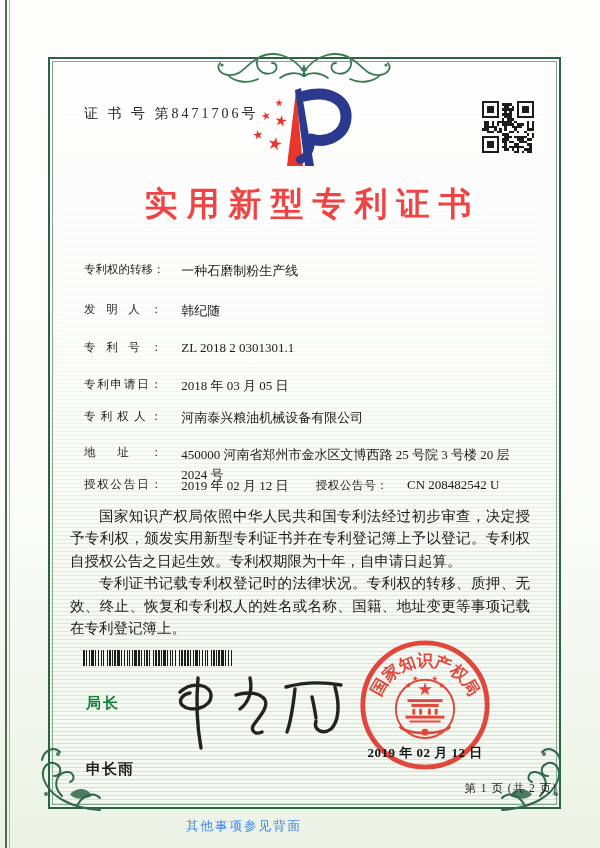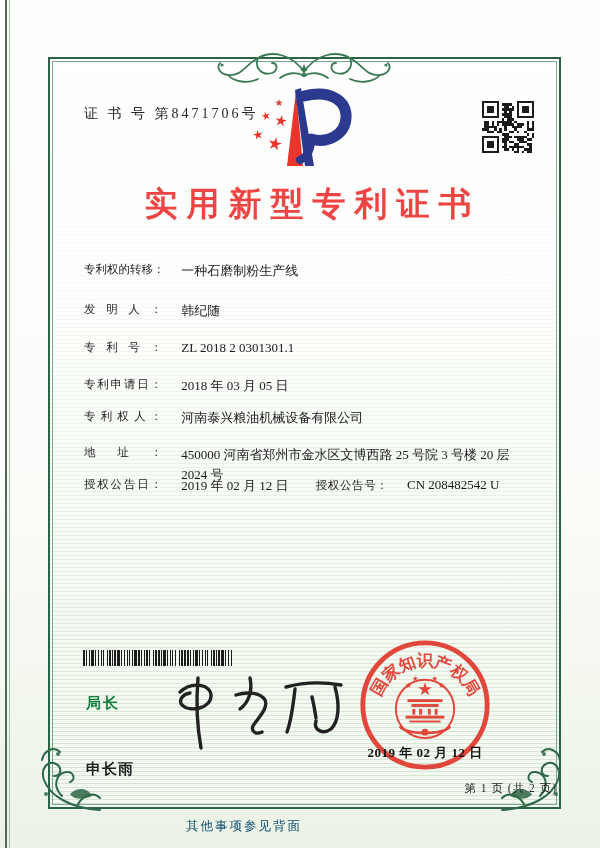--- a/index.html
+++ b/index.html
@@ -53,21 +53,21 @@
   .sign-name{position:absolute;left:86px;top:760px;font-size:15px;font-weight:600;color:#1f1f1f;letter-spacing:1px;}
   .signature-svg{position:absolute;left:158px;top:660px;width:190px;height:92px;}
 
   .seal{position:absolute;left:357px;top:637px;width:136px;height:136px;opacity:.93;}
   .seal-date{
     position:absolute;left:352px;top:744px;width:146px;text-align:center;
     font-size:13px;font-weight:600;color:#141414;letter-spacing:.5px;z-index:5;
   }
 
   .page-num{position:absolute;left:48px;top:781px;width:509px;text-align:right;font-size:11.5px;color:#262626;letter-spacing:1px;}
-  .footer-note{position:absolute;left:0;top:818px;width:488px;text-align:center;font-size:12.5px;color:#0c4a6e;letter-spacing:2px;}
+  .footer-note{position:absolute;left:0;top:818px;width:488px;text-align:center;font-size:12.5px;color:#3b82f6;letter-spacing:2px;}
 
   .ornament-top{position:absolute;left:214px;top:42px;width:180px;height:46px;}
   .flourish-left{position:absolute;left:34px;top:742px;width:68px;height:72px;}
   .flourish-right{position:absolute;left:500px;top:742px;width:68px;height:72px;transform:scaleX(-1);}
   svg{display:block;}
 </style>
 </head>
 <body>
 
 <div class="spine-line"></div>
@@ -409,20 +409,22 @@
   </div>
   <div class="frow" style="top:215px;">
     <span class="flabel">授权公告日：</span>
     <span class="fvalue">2019 年 02 月 12 日</span>
     <span class="flabel2">授权公告号：</span>
     <span class="fvalue">CN 208482542 U</span>
   </div>
 </div>
 
 <div class="body-text">
+  <p>国家知识产权局依照中华人民共和国专利法经过初步审查，决定授予专利权，颁发实用新型专利证书并在专利登记簿上予以登记。专利权自授权公告之日起生效。专利权期限为十年，自申请日起算。</p>
+  <p>专利证书记载专利权登记时的法律状况。专利权的转移、质押、无效、终止、恢复和专利权人的姓名或名称、国籍、地址变更等事项记载在专利登记簿上。</p>
 </div>
 
 <svg class="barcode" id="barcode" viewBox="0 0 150 16">
     <rect x="0" y="0" width="2" height="16" fill="#1c1c1c"></rect>
     <rect x="3" y="0" width="1" height="16" fill="#1c1c1c"></rect>
     <rect x="6" y="0" width="1" height="16" fill="#1c1c1c"></rect>
     <rect x="8" y="0" width="3" height="16" fill="#1c1c1c"></rect>
     <rect x="12" y="0" width="1" height="16" fill="#1c1c1c"></rect>
     <rect x="15" y="0" width="1" height="16" fill="#1c1c1c"></rect>
     <rect x="18" y="0" width="1" height="16" fill="#1c1c1c"></rect>

